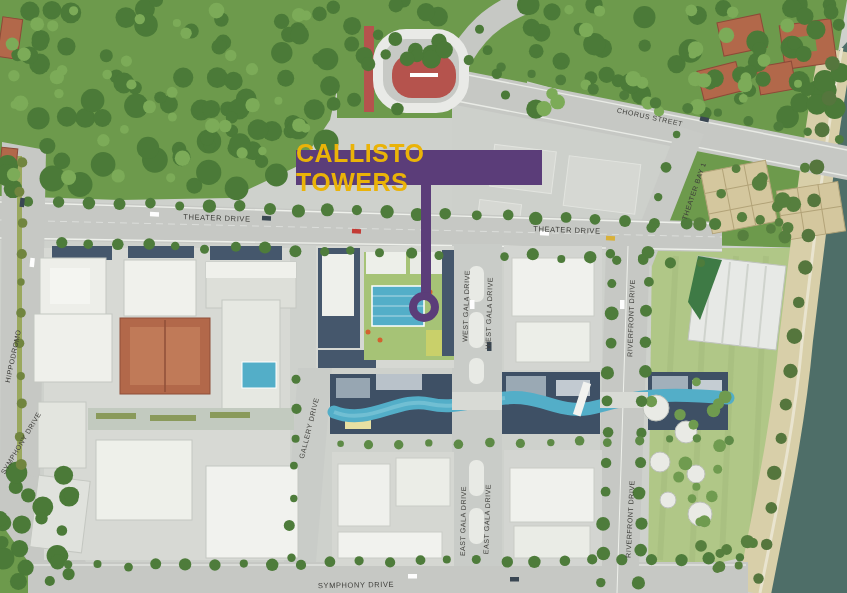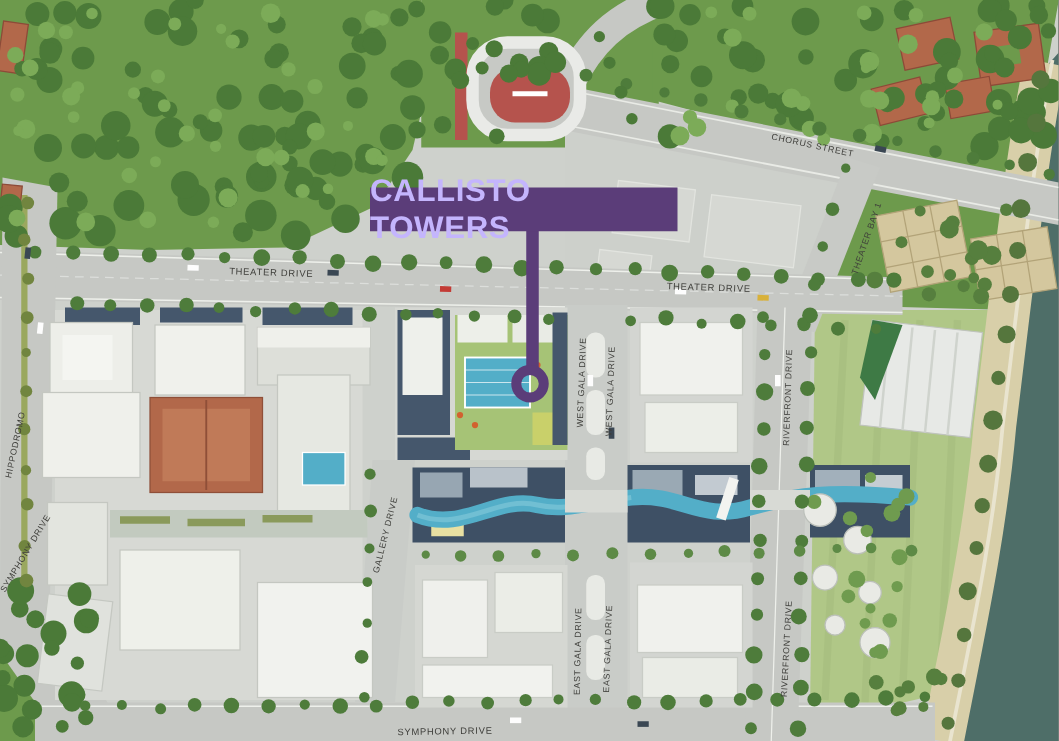--- a/index.html
+++ b/index.html
@@ -5,21 +5,21 @@
   html,body{margin:0;padding:0;background:#222;}
   #stage{position:relative;width:847px;height:593px;overflow:hidden;
          font-family:"Liberation Sans",sans-serif;background:#ced1cc;}
   #basemap{position:absolute;inset:0;}
   .lbl{position:absolute;font-size:7px;color:#3e3e3a;letter-spacing:.08em;
        white-space:nowrap;transform-origin:center;z-index:5;}
   .lbl.big{font-size:7.5px;}
   #banner{position:absolute;left:296px;top:150px;width:246px;height:35px;
           background:var(--banner_purple,#5b3d79);display:flex;align-items:center;
           justify-content:center;z-index:8;}
-  #banner span{color:#c4b5fd;font-weight:700;font-size:25px;letter-spacing:.5px;}
+  #banner span{color:#eab308;font-weight:700;font-size:25px;letter-spacing:.5px;}
   #stem{position:absolute;left:421px;top:184px;width:10px;height:110px;
         background:var(--banner_purple,#5b3d79);z-index:7;}
   #ring{position:absolute;left:424px;top:307px;width:14px;height:14px;
         border:8px solid var(--banner_purple,#5b3d79);border-radius:50%;
         transform:translate(-50%,-50%);z-index:7;}
 </style>
 </head>
 <body>
 
 <div id="stage">

